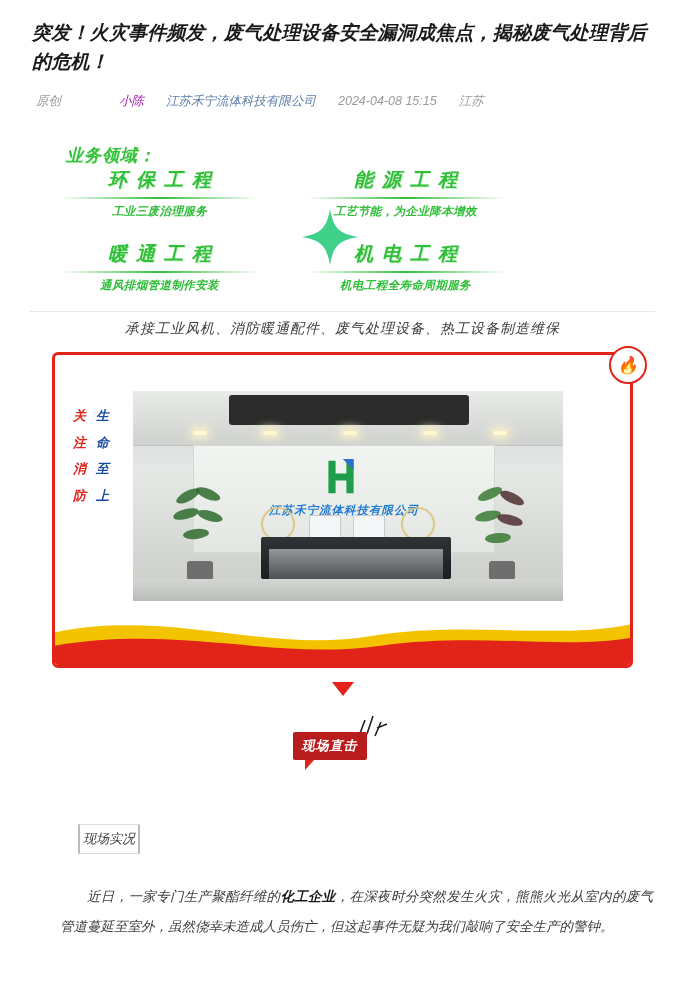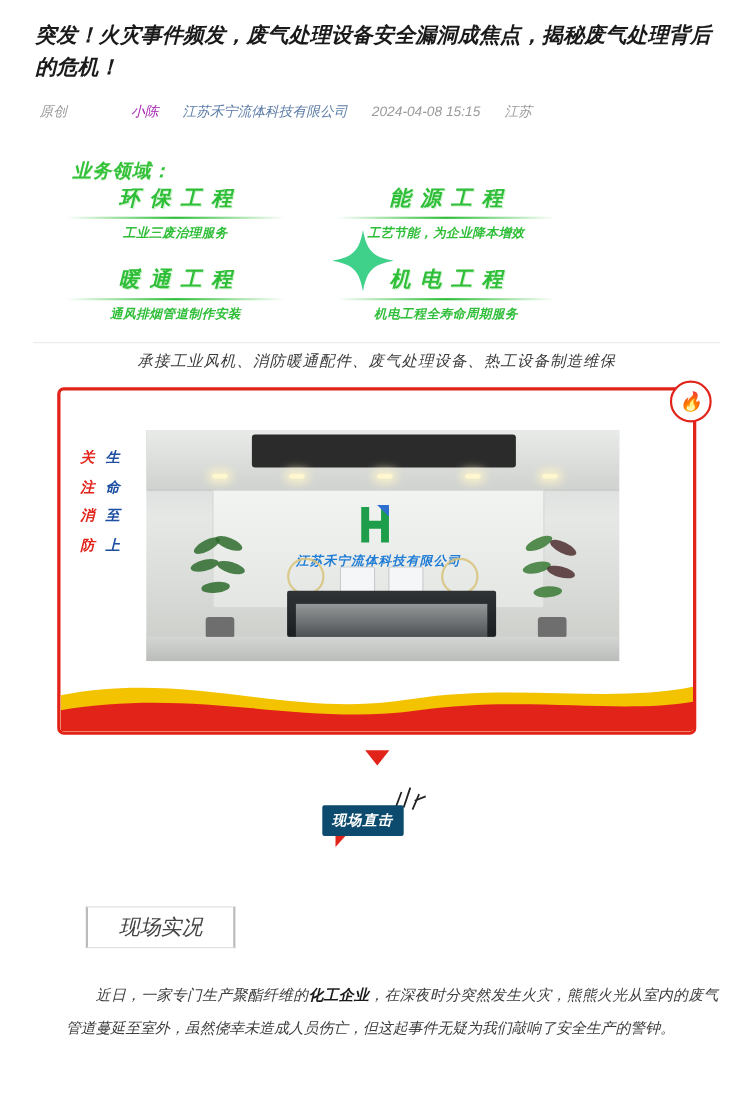--- a/index.html
+++ b/index.html
@@ -245,21 +245,21 @@
   
   .live-wrap {
     position: relative;
     margin: 18px auto 0 auto;
     width: 120px;
     height: 58px;
   }
   .live-box {
     position: absolute;
     left: 10px; top: 18px;
-    background: #0c4a6e;
+    background: #b91c1c;
     color: #fff;
     font-size: 13px;
     font-weight: bold;
     letter-spacing: 1px;
     padding: 5px 9px;
     border-radius: 2px;
   }
   .live-tail {
     position: absolute;
     left: 22px; top: 46px;
@@ -275,23 +275,23 @@
     border-radius: 2px;
     z-index: -1;
   }
   .spark-lines { position: absolute; left: 72px; top: 0px; color: #222; }
 
   
   .section-label {
     margin: 52px 0 0 78px;
     display: inline-block;
     position: relative;
-    font-size: 19px;
+    font-size: 13px;
     color: #444;
-    padding: 5px 28px;
+    padding: 5px 3px;
     border-left: 2px solid #bbb;
     border-right: 2px solid #bbb;
     border-top: 1px solid #ddd;
     border-bottom: 1px solid #ddd;
   }
 
   
   .body-text {
     margin: 28px 32px 0 60px;
     font-size: 13.5px;

